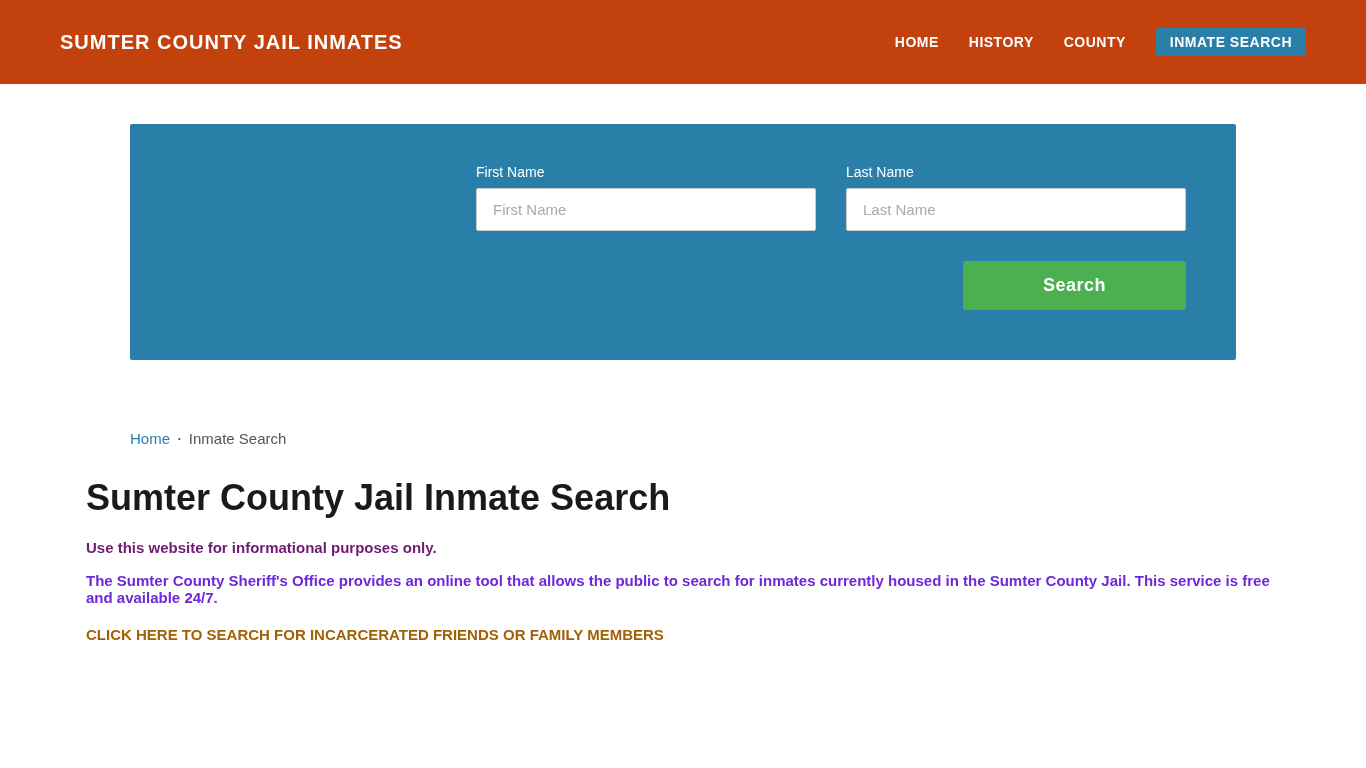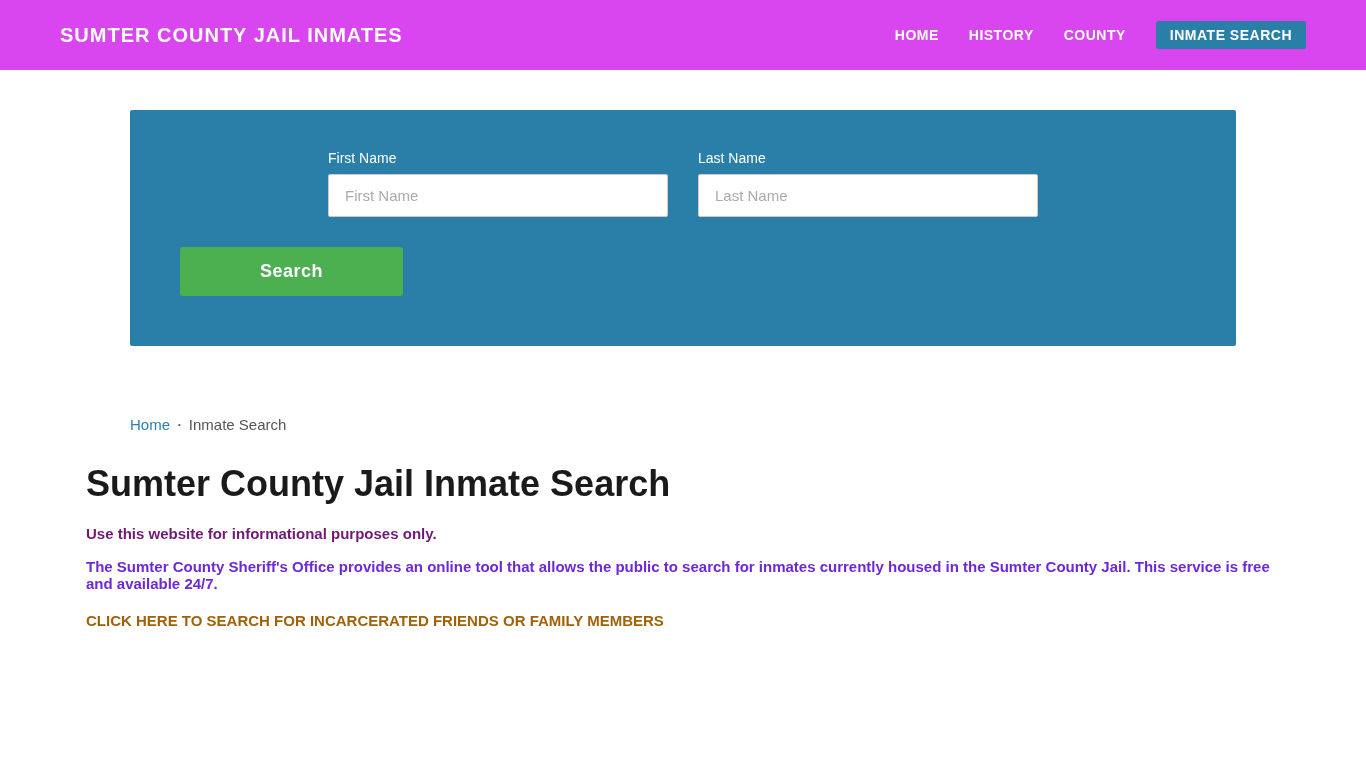--- a/index.html
+++ b/index.html
@@ -11,23 +11,23 @@
     body {
       font-family: Arial, sans-serif;
       background-color: #ffffff;
       color: #333;
       width: 1366px;
       min-height: 768px;
     }
 
     
     header {
-      background-color: #d946ef;
+      background-color: #c2410c;
       padding: 0 60px;
-      height: 70px;
+      height: 84px;
       display: flex;
       align-items: center;
       justify-content: space-between;
     }
 
     .site-title {
       color: #ffffff;
       font-size: 20px;
       font-weight: 900;
       letter-spacing: 1px;
@@ -69,21 +69,21 @@
       font-weight: 700;
       letter-spacing: 1px;
       text-align: center;
       margin-bottom: 30px;
       text-transform: uppercase;
     }
 
     .form-row {
       display: flex;
       gap: 30px;
-      justify-content: center;
+      justify-content: flex-end;
       margin-bottom: 30px;
     }
 
     .form-group {
       display: flex;
       flex-direction: column;
       flex: 1;
       max-width: 340px;
     }
 
@@ -109,21 +109,21 @@
     }
 
     .state-input {
       color: #2a7fa8;
       font-weight: 600;
       border: 2px solid #2a9fd4;
     }
 
     .search-btn-wrapper {
       display: flex;
-      justify-content: flex-start;
+      justify-content: flex-end;
     }
 
     .search-button {
       background-color: #4caf50;
       color: #ffffff;
       font-size: 18px;
       font-weight: 600;
       padding: 14px 80px;
       border: none;
       border-radius: 3px;

